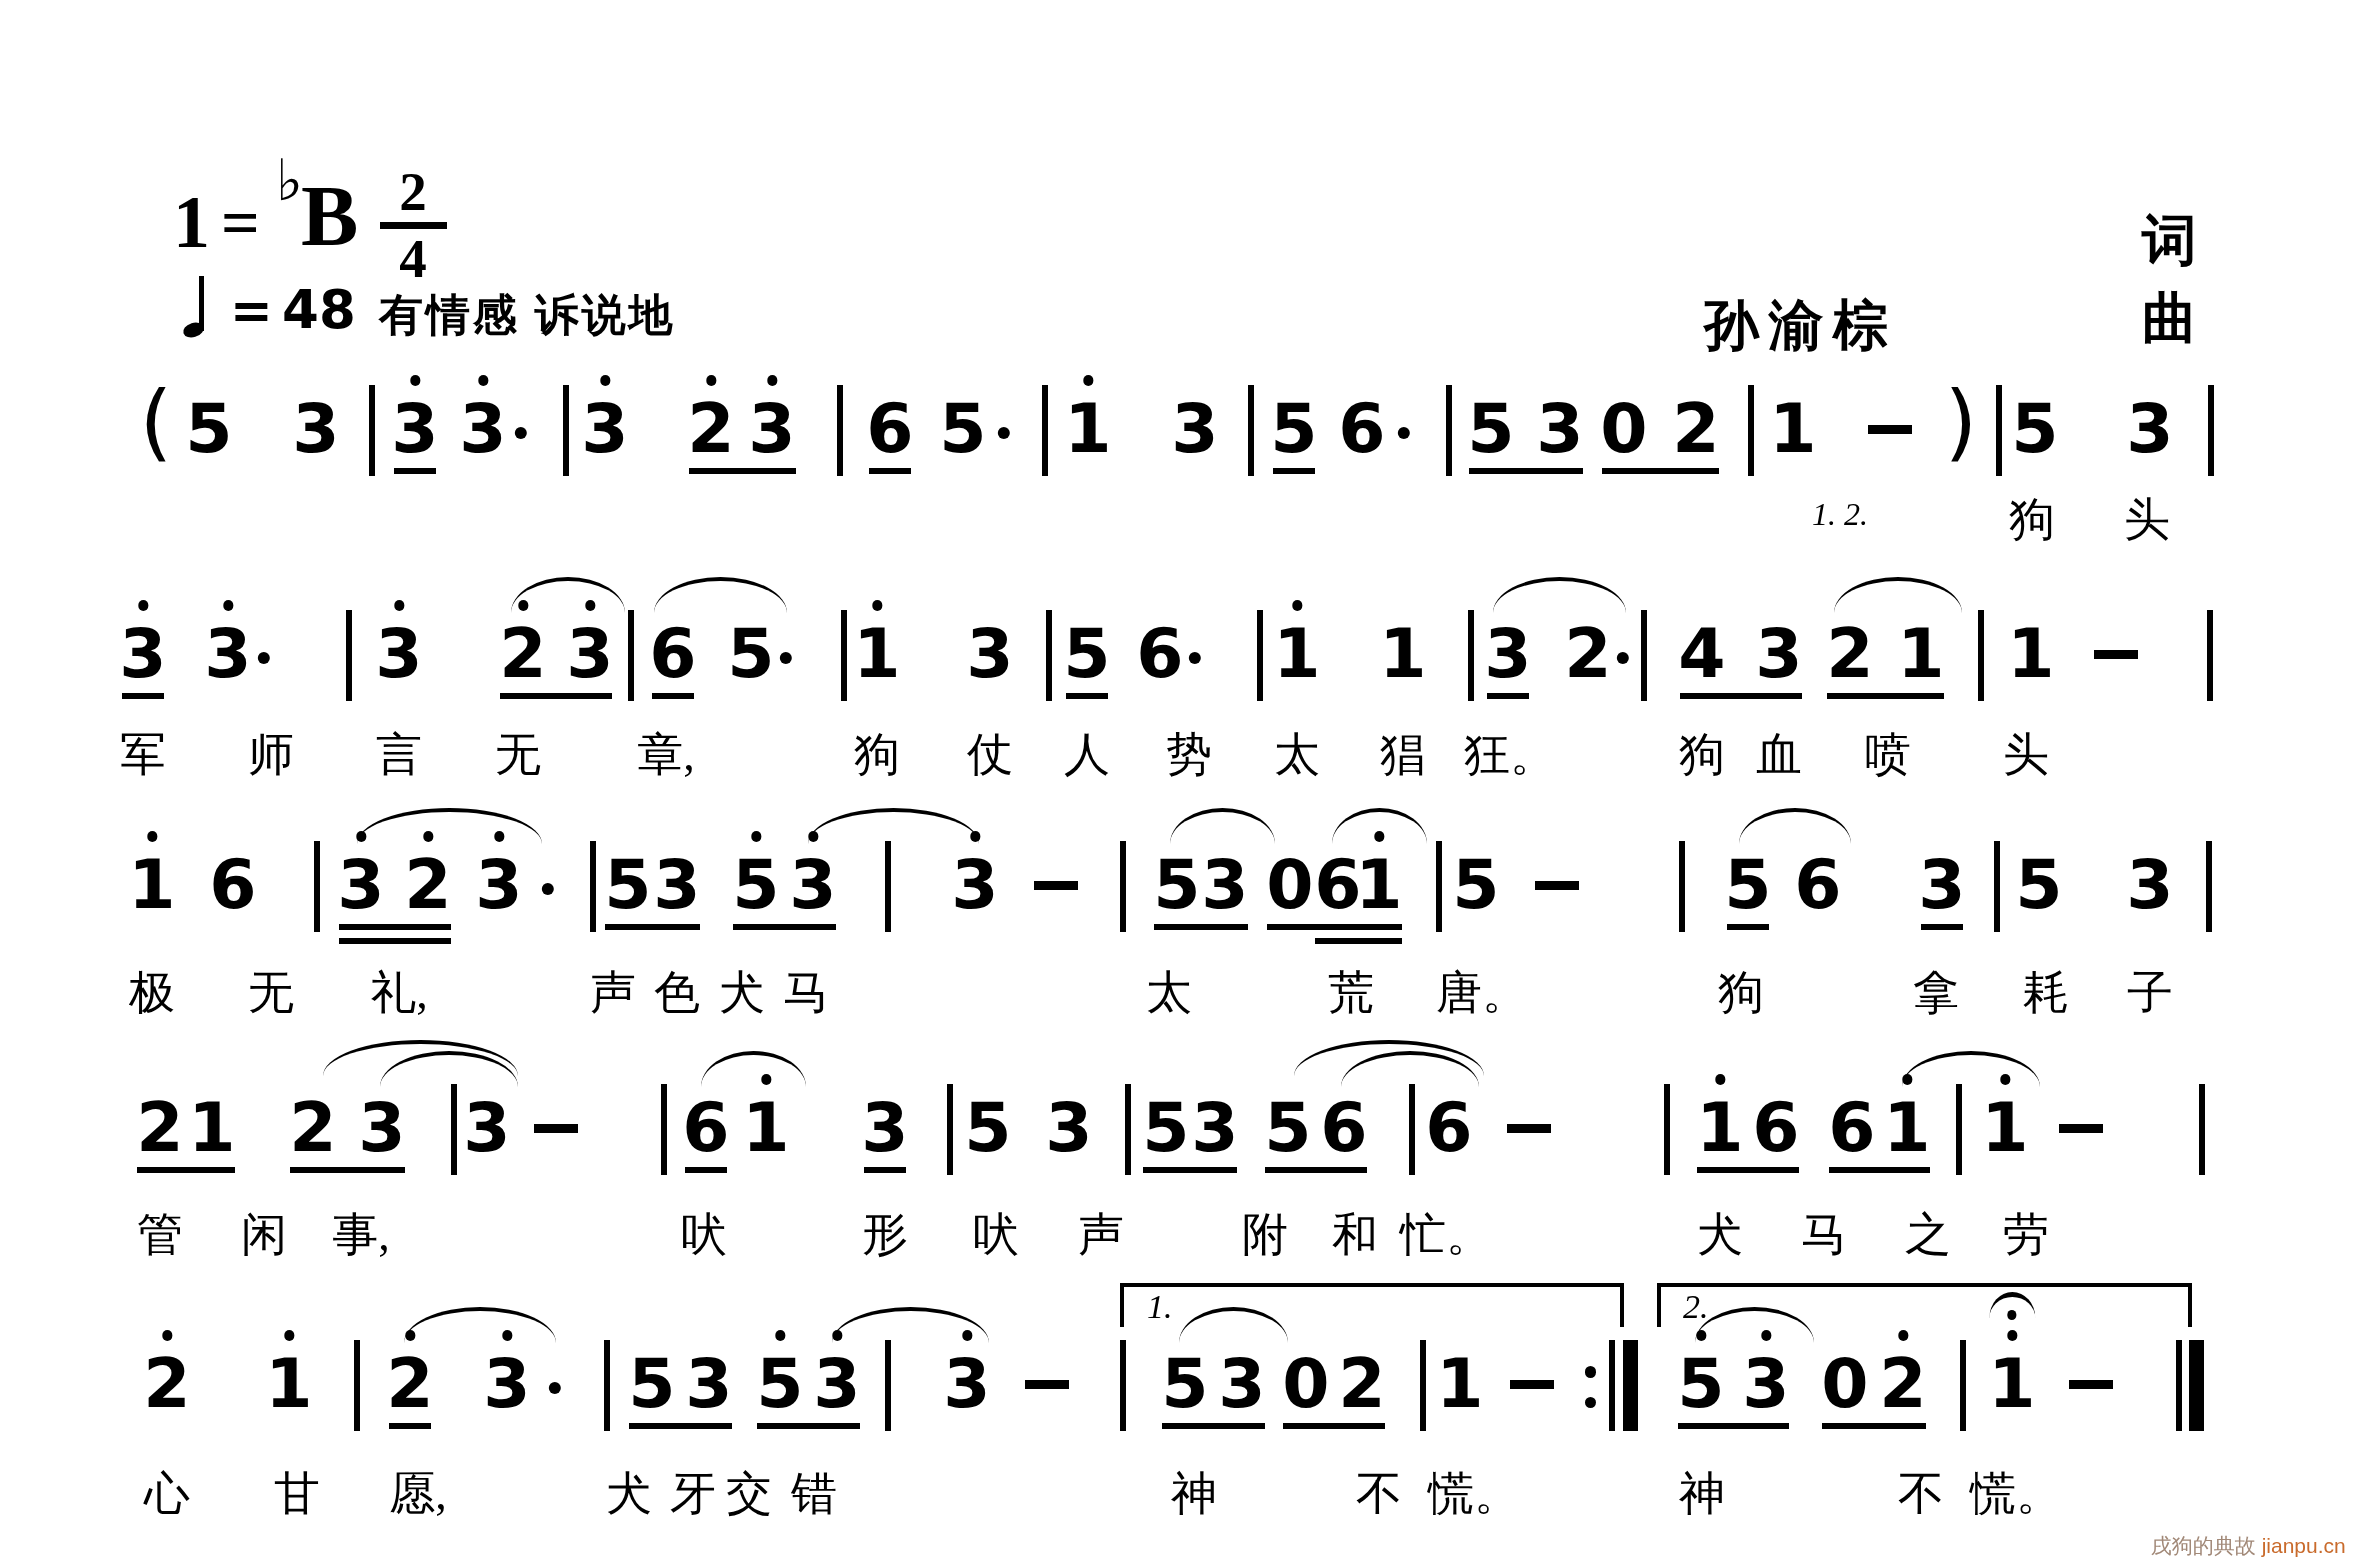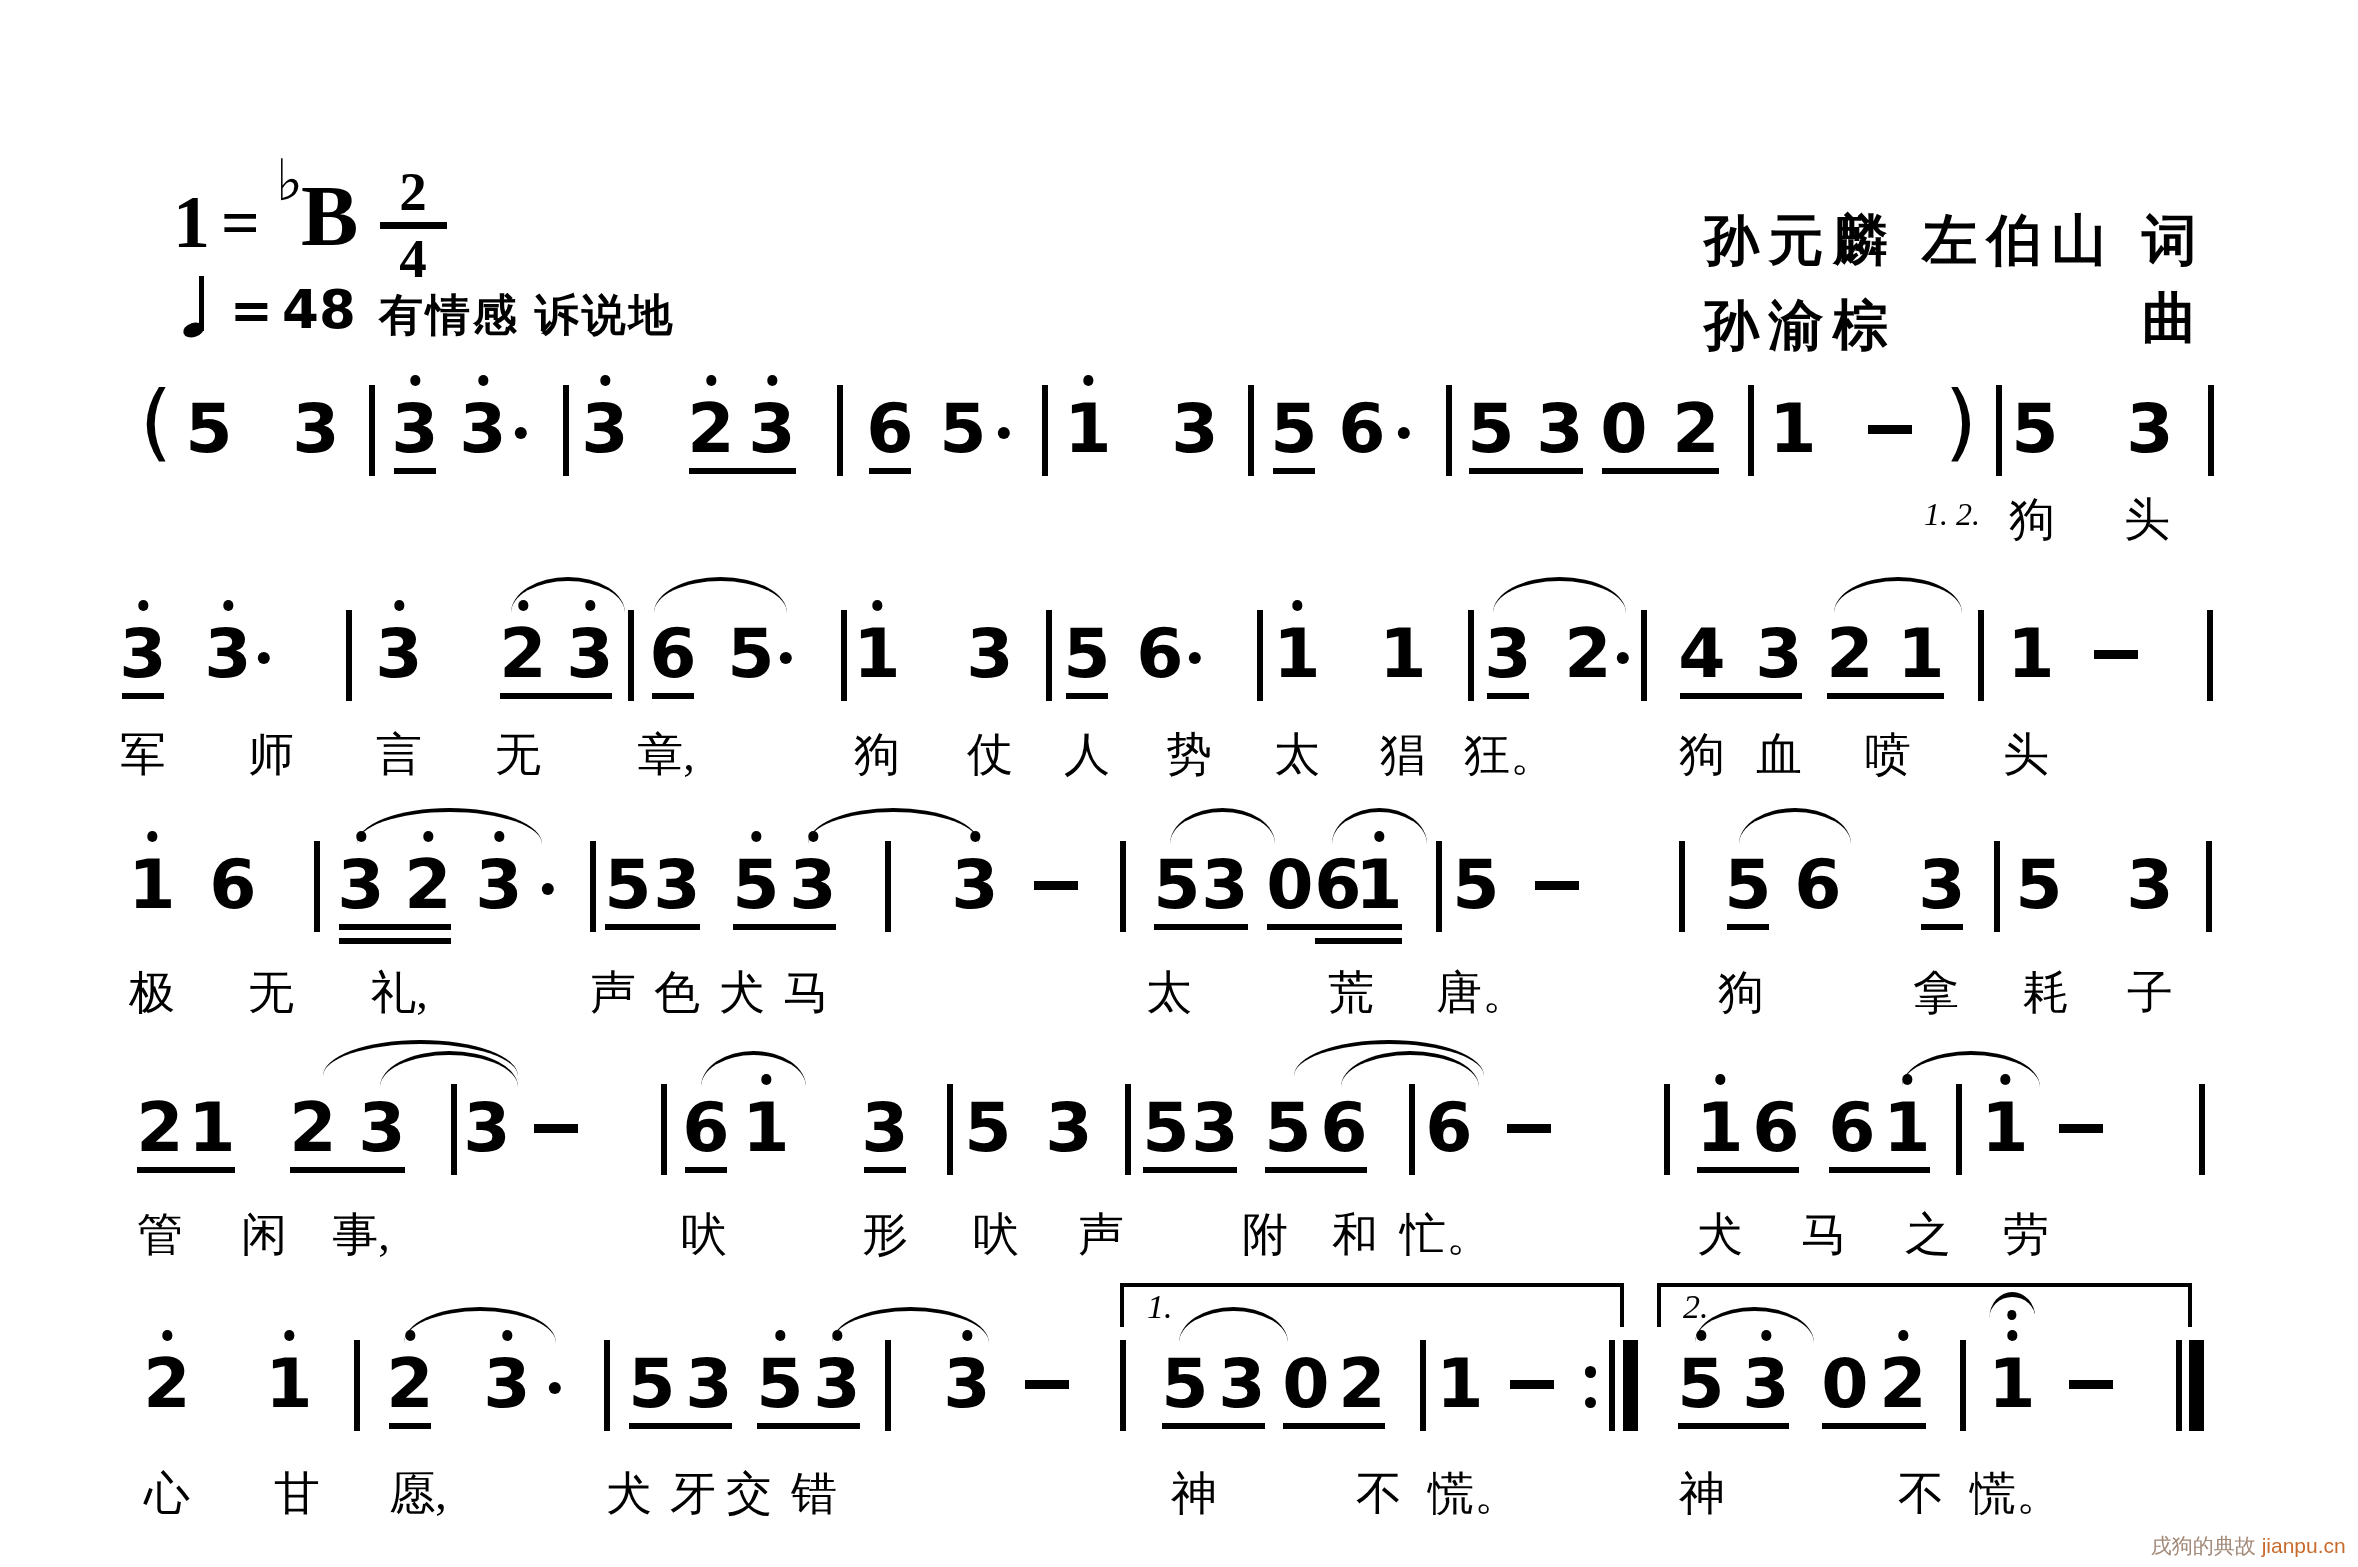--- a/index.html
+++ b/index.html
@@ -62,21 +62,20 @@
     <span class="k-num">2</span>
     <div class="k-line"></div>
     <span class="k-den">4</span>
   </div>
 
   <div class="qnote"></div>
   <span class="t-eq">=</span>
   <span class="t-bpm">48</span>
   <span class="t-expr">有情感 诉说地</span>
 
-  <span class="cr1">孙元麟 左伯山</span>
   <span class="cr1r">词</span>
   <span class="cr2">孙渝棕</span>
   <span class="cr2r">曲</span>
 
   <div id="score">
       <div class="ml" style="top: 398px;">
         <div class="beam" style="left: 394px; width: 42px; top: 70px;"></div>
         <div class="beam" style="left: 689px; width: 107px; top: 70px;"></div>
         <div class="beam" style="left: 869px; width: 42px; top: 70px;"></div>
         <div class="beam" style="left: 1273px; width: 42px; top: 70px;"></div>
@@ -110,21 +109,21 @@
         <div class="adot" style="left: 1404px;"></div>
         <div class="nt" style="left: 1491px;">5</div>
         <div class="nt" style="left: 1560px;">3</div>
         <div class="nt" style="left: 1624px;">0</div>
         <div class="nt" style="left: 1696px;">2</div>
         <div class="nt" style="left: 1793px;">1</div>
         <div class="dash" style="left: 1890px;"></div>
         <div class="nt paren" style="left: 1961px;">)</div>
         <div class="nt" style="left: 2035px;">5</div>
         <div class="nt" style="left: 2150px;">3</div>
-        <div class="lyr sm" style="left: 1952px; top: 97px;">1. 2.</div>
+        <div class="lyr sm" style="left: 1840px; top: 97px;">1. 2.</div>
         <div class="lyr" style="left: 2032px; top: 97px;">狗</div>
         <div class="lyr" style="left: 2147px; top: 97px;">头</div>
       </div>
       <div class="ml" style="top: 623px;">
         <div class="slur" style="left: 511px; width: 114px; top: -46px;"></div>
         <div class="slur" style="left: 654px; width: 133px; top: -46px;"></div>
         <div class="slur" style="left: 1493px; width: 133px; top: -46px;"></div>
         <div class="slur" style="left: 1834px; width: 128px; top: -46px;"></div>
         <div class="beam" style="left: 122px; width: 42px; top: 70px;"></div>
         <div class="beam" style="left: 500px; width: 112px; top: 70px;"></div>

